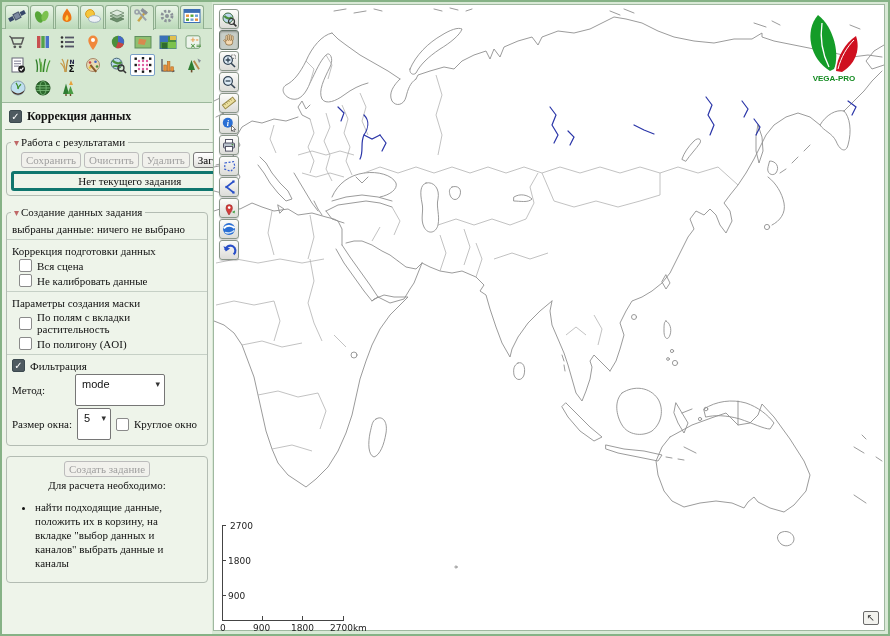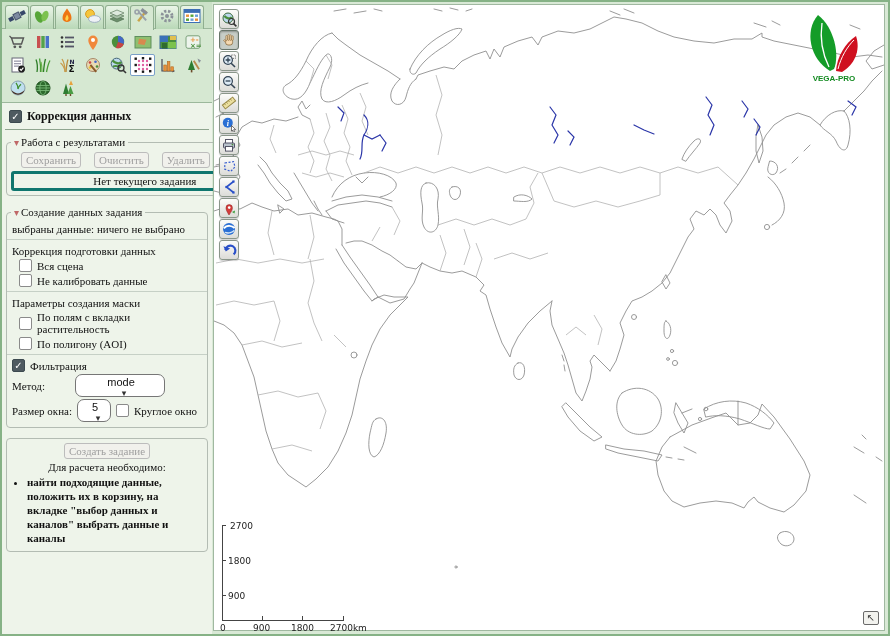--- a/index.html
+++ b/index.html
@@ -18,34 +18,34 @@
   .tool.active{background:#fff;border:1px solid #7aa0c8;border-radius:2px;}
 
   .panel{padding:3px 3px 0 3px;font-size:11px;color:#111;}
   .panel-header{display:flex;align-items:center;gap:5px;font-weight:bold;font-size:12px;padding:3px 2px 5px 4px;border-bottom:1px solid #8fa58f;margin-bottom:6px;}
   .cb{display:inline-block;width:11px;height:11px;border:1px solid #8a8a8a;background:#fff;border-radius:2px;flex:none;
       font-size:10px;line-height:11px;text-align:center;color:#fff;font-family:"DejaVu Sans",sans-serif;}
   .cb.checked{background:#4e5a60;border-color:#3c4a50;}
   fieldset{border:1px solid #b3bcb3;border-radius:4px;margin:4px 1px 10px 1px;padding:3px 4px 4px 4px;}
   legend{font-size:11px;padding:0 3px;}
   .tri{color:#c06868;font-family:"DejaVu Sans",sans-serif;font-size:10px;margin-right:2px;}
-  .btnrow{display:flex;gap:13px;justify-content:center;padding:1px 0 3px 10px;}
+  .btnrow{display:flex;gap:3px;justify-content:center;padding:1px 0 3px 10px;}
   button{font-family:"Liberation Serif",serif;font-size:11px;padding:1px 4px;border:1px solid #7a7a7a;border-radius:3px;
          background:linear-gradient(#ffffff,#e2e2de);color:#000;}
   button:disabled,button.disabled{color:#9f9f9f;border-color:#bcbcbc;background:#f1f1ec;}
   .statusbox{border:3px solid #0f766e;border-radius:3px;text-align:center;padding:1px 0;}
   .optrow{display:flex;align-items:center;gap:5px;padding:1px 0 1px 8px;}
   .sectitle{padding:2px 0 1px 1px;}
   .hsep{border-top:1px solid #c6d0c6;margin:3px -4px;}
-  .selectbox{display:inline-flex;align-items:center;justify-content:space-between;border:1px solid #767676;border-radius:7px;
-             background:#fff;font-family:"Liberation Sans",sans-serif;font-size:11px;padding:1px 4px 4px 6px;height:16px;box-sizing:content-box;flex-direction:column;}
+  .selectbox{display:inline-flex;align-items:center;justify-content:space-between;border:1px solid #767676;border-radius:2px;
+             background:#fff;font-family:"Liberation Sans",sans-serif;font-size:11px;padding:1px 4px 13px 6px;height:16px;box-sizing:content-box;}
   .selectbox .arr{font-family:"DejaVu Sans",sans-serif;font-size:9px;color:#333;margin-left:6px;}
   .hint-title{text-align:center;padding:2px 0 1px 0;}
   ul.hint{margin:1px 0 2px 16px;padding:0 2px 0 0;}
-  ul.hint li{margin:0;line-height:14px;font-weight:bold;}
+  ul.hint li{margin:8px;line-height:14px;}
   .createrow{text-align:center;padding-top:1px;}
 
   
   #map{position:absolute;left:211px;top:2px;width:670px;height:625px;border:1px solid #a0b8a0;background:#fff;}
   #worldsvg{position:absolute;left:0;top:0;}
   .mapbtn{position:absolute;left:5px;width:20px;height:20px;border:1px solid #8a968a;border-radius:3px;
           background:linear-gradient(#fcfcfa,#dcdcd8);box-shadow:0 1px 1px rgba(0,0,0,.18);
           display:flex;align-items:center;justify-content:center;box-sizing:border-box;padding:0;}
   .mapbtn.pressed{background:#c7cec7;border-color:#68766a;box-shadow:inset 0 1px 2px rgba(0,0,0,.3);}
   #logo{position:absolute;right:16px;top:4px;}

